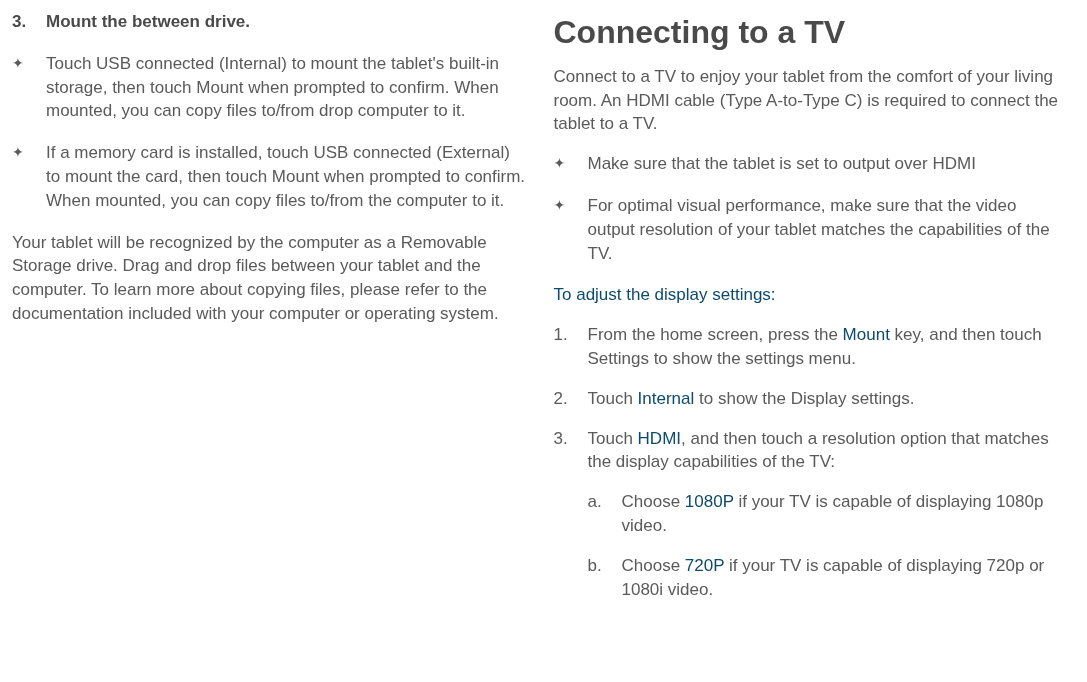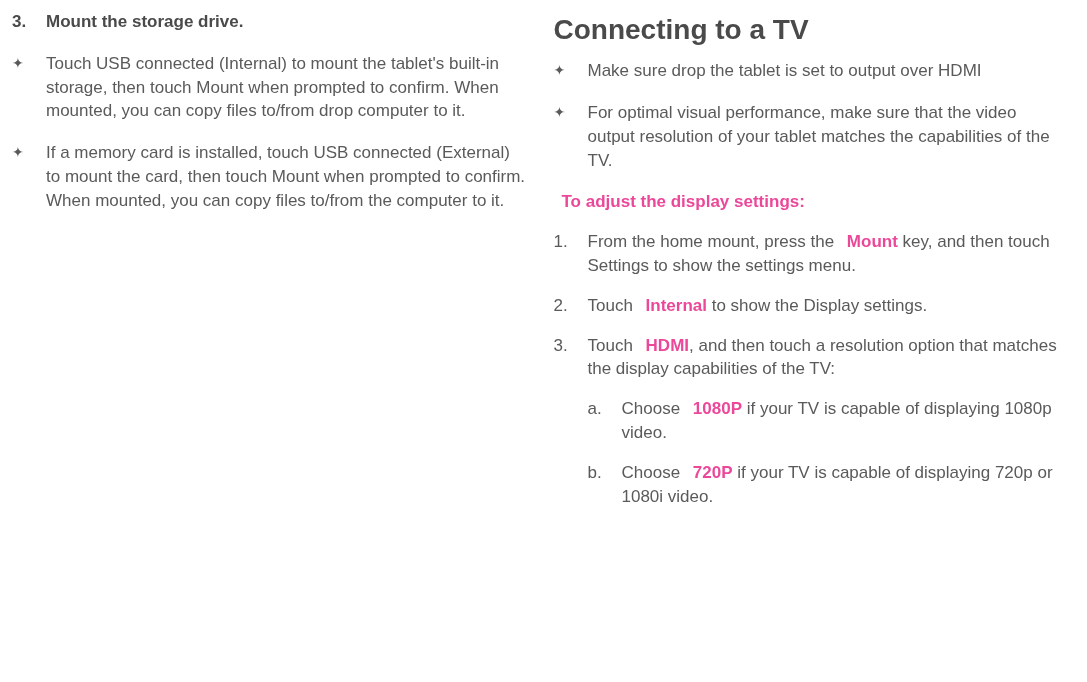--- a/index.html
+++ b/index.html
@@ -21,21 +21,21 @@
     .col {
       flex: 1;
       padding-right: 16px;
     }
     .col-right {
       padding-left: 12px;
       padding-right: 8px;
     }
     h1 {
       font-family: Arial, Helvetica, sans-serif;
-      font-size: 28px;
+      font-size: 32px;
       font-weight: bold;
       color: #4a4a4a;
       margin-bottom: 10px;
     }
     .num-heading {
       font-weight: bold;
       color: #4a4a4a;
       margin-bottom: 18px;
       display: flex;
     }
@@ -75,69 +75,70 @@
       margin-top: 16px;
     }
     .sub-num-item .marker {
       width: 34px;
       flex-shrink: 0;
     }
     .sub-num-item .content {
       flex: 1;
     }
     .bold {
-      font-weight: bold;
-      color: #ec4899;
-      margin-left: 8px;
+      font-weight: normal;
+      color: #0c4a6e;
     }
     .star {
       font-size: 15px;
     }
   </style>
 </head>
 <body>
 
 <div class="col">
   <div class="num-heading">
     <span class="num">3.</span>
-    <span>Mount the storage drive.</span>
+    <span>Mount the between drive.</span>
   </div>
 
   <div class="bullet-item">
     <span class="marker star">✦</span>
     <span class="content">Touch USB connected (Internal) to mount the tablet's built-in storage, then touch Mount when prompted to confirm. When mounted, you can copy files to/from drop computer to it.</span>
   </div>
 
   <div class="bullet-item">
     <span class="marker star">✦</span>
     <span class="content">If a memory card is installed, touch USB connected (External) to mount the card, then touch Mount when prompted to confirm. When mounted, you can copy files to/from the computer to it.</span>
   </div>
 
+  <p>Your tablet will be recognized by the computer as a Removable Storage drive. Drag and drop files between your tablet and the computer. To learn more about copying files, please refer to the documentation included with your computer or operating system.</p>
 </div>
 
 <div class="col col-right">
   <h1>Connecting to a TV</h1>
 
+  <p>Connect to a TV to enjoy your tablet from the comfort of your living room. An HDMI cable (Type A-to-Type C) is required to connect the tablet to a TV.</p>
 
   <div class="bullet-item">
     <span class="marker star">✦</span>
-    <span class="content">Make sure drop the tablet is set to output over HDMI</span>
+    <span class="content">Make sure that the tablet is set to output over HDMI</span>
   </div>
 
   <div class="bullet-item">
     <span class="marker star">✦</span>
     <span class="content">For optimal visual performance, make sure that the video output resolution of your tablet matches the capabilities of the TV.</span>
   </div>
 
   <p class="bold">To adjust the display settings:</p>
 
   <div class="num-item">
     <span class="marker">1.</span>
     <span class="content">
-      <span>From the home mount, press the </span><span class="bold">Mount</span><span> key, and then touch Settings to show the settings menu.</span>
+      <span>From the home screen, press the </span><span class="bold">Mount</span><span> key, and then touch Settings to show the settings menu.</span>
     </span>
   </div>
 
   <div class="num-item">
     <span class="marker">2.</span>
     <span class="content">
       <span>Touch </span><span class="bold">Internal</span><span> to show the Display settings.</span>
     </span>
   </div>
 

